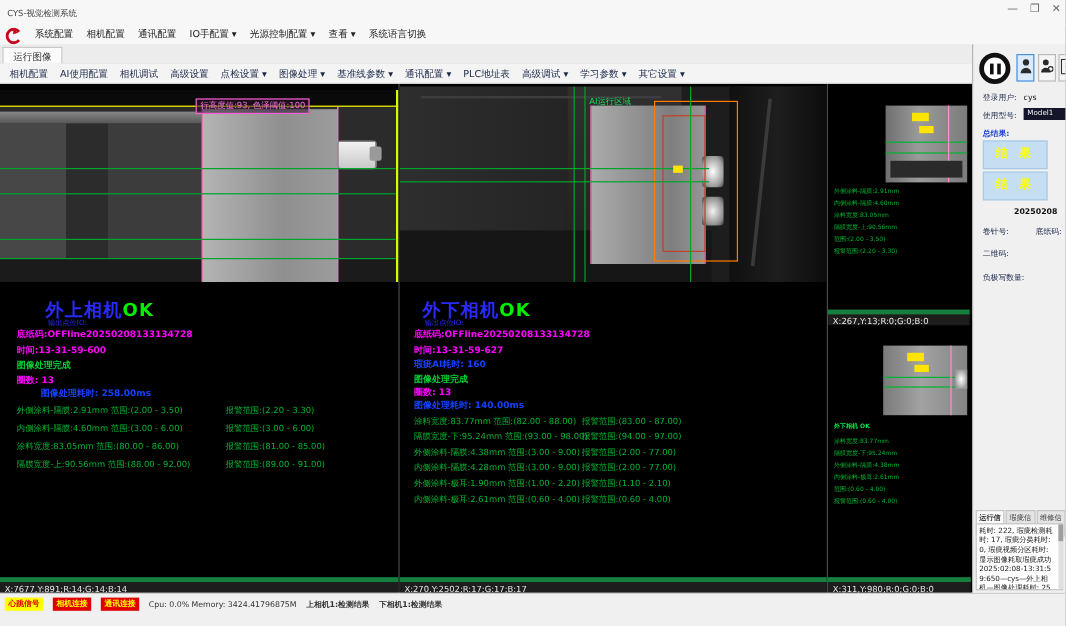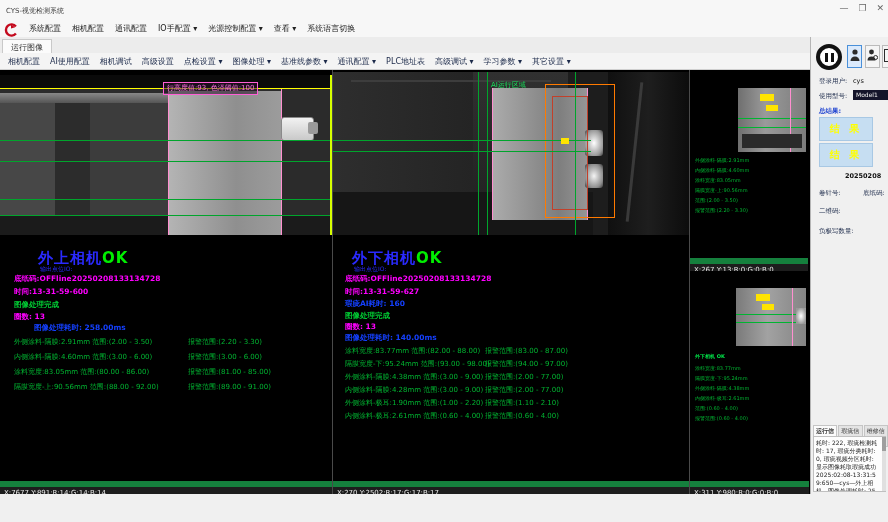--- a/index.html
+++ b/index.html
@@ -12,21 +12,21 @@
   .win-controls{right:4px;top:3px;display:flex;gap:10px;color:#666;font-size:9px;}
   .menubar{left:0;top:20px;width:888px;height:17px;background:#f7f7f7;display:flex;align-items:center;gap:11px;padding-left:4px;box-sizing:border-box;}
   .menu-item{font-size:8px;color:#222;white-space:nowrap;cursor:default;}
   .tabrow{left:0;top:37px;width:810px;height:16px;background:#ececec;border-bottom:1px solid #d0d0d0;}
   .tab{left:2px;top:2px;height:14px;padding:2px 8px 0 8px;background:#fbfbfb;border:1px solid #c9c9c9;border-bottom:none;font-size:8px;color:#333;box-sizing:border-box;}
   .toolbar{left:0;top:53px;width:810px;height:17px;background:#f4f4f4;border-bottom:1px solid #cfcfcf;display:flex;align-items:center;gap:10px;padding-left:8px;box-sizing:border-box;}
   .tool-item{font-size:8px;color:#1c2a4a;white-space:nowrap;}
   
   .main{left:0;top:70px;width:810px;height:424px;background:#000;}
   .vsep{width:1px;background:#4a4a4a;top:70px;height:424px;}
-  .coordbar{height:13px;background:#1d1d1d;border-top:6px solid #15803d;color:#e8e8e8;font-size:7px;line-height:13px;padding-left:4px;box-sizing:border-box;white-space:nowrap;overflow:hidden;}
+  .coordbar{height:13px;background:#1d1d1d;border-top:4px solid #15803d;color:#e8e8e8;font-size:7px;line-height:13px;padding-left:4px;box-sizing:border-box;white-space:nowrap;overflow:hidden;}
   
   .cam-title{font-size:15px;font-weight:bold;color:#2a2aff;white-space:nowrap;letter-spacing:1px;}
   .cam-ok{color:#00ee00;font-style:normal;}
   .tinyblue{font-size:6px;color:#2a2aff;}
   .mag{color:#ff00ff;font-size:7.5px;font-weight:bold;white-space:nowrap;}
   .grn{color:#00cc33;font-size:7.5px;font-weight:bold;white-space:nowrap;}
   .blu{color:#1440ff;font-size:7.5px;font-weight:bold;white-space:nowrap;}
   .meas{color:#00b531;font-size:7px;white-space:nowrap;}
   .tinygreen{color:#00b531;font-size:5px;line-height:9px;white-space:nowrap;}
   
@@ -296,14 +296,22 @@
       <span class="rtab sel">运行信息</span>
       <span class="rtab">瑕疵信息</span>
       <span class="rtab">维修信息</span>
     </div>
     <div class="abs logbox" style="left:2px;top:399px;width:73px;height:56px;">耗时: 222, 瑕疵检测耗时: 17, 瑕疵分类耗时: 0, 瑕疵视频分区耗时: 显示图像耗取瑕疵成功 2025:02:08-13:31:59:650—cys—外上相机—图像处理耗时: 258.00ms</div>
     <div class="abs scroll" style="left:71px;top:400px;height:54px;">
         <div class="thumb"></div>
       </div>
   </div>
 
+  <div class="abs statusbar">
+    <span class="badge" style="background:#ffff00;color:#e00000;">心跳信号</span>
+    <span class="badge" style="background:#e00000;color:#ffff00;">相机连接</span>
+    <span class="badge" style="background:#e00000;color:#ffff00;">通讯连接</span>
+    <span class="sb-text">Cpu: 0.0% Memory: 3424.41796875M</span>
+    <span class="sb-text" style="font-weight:bold;">上相机1:检测结果</span>
+    <span class="sb-text" style="font-weight:bold;">下相机1:检测结果</span>
+  </div>
 
 </div>
 
 </body></html>

